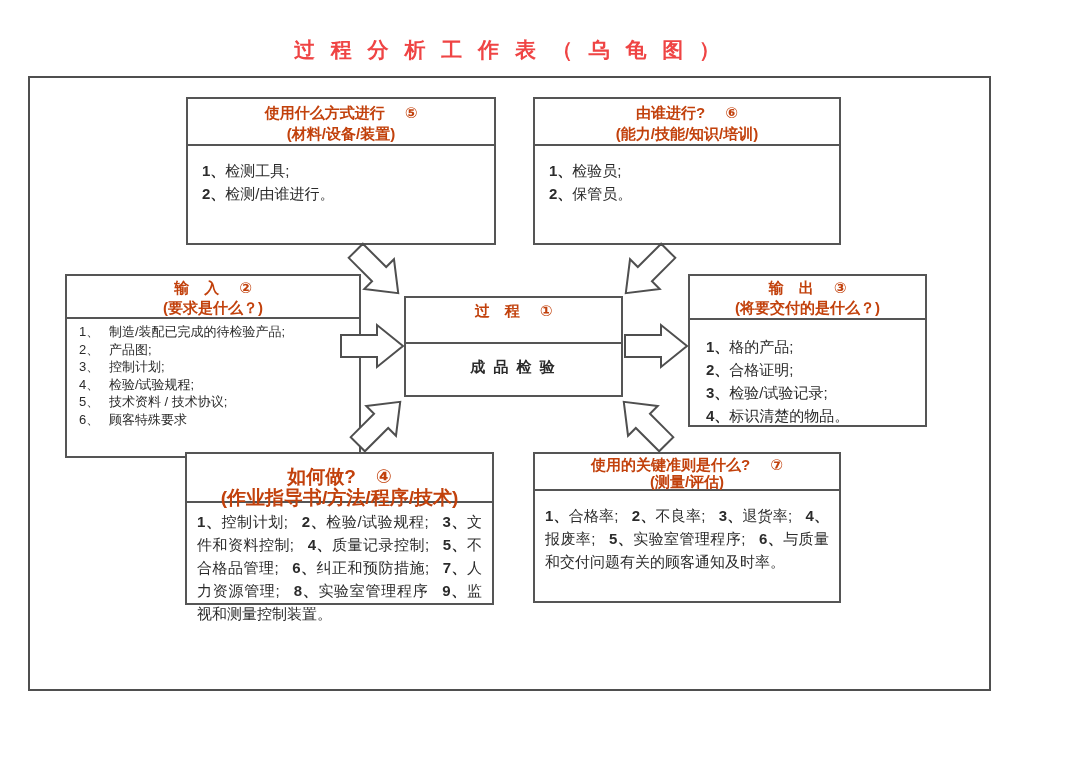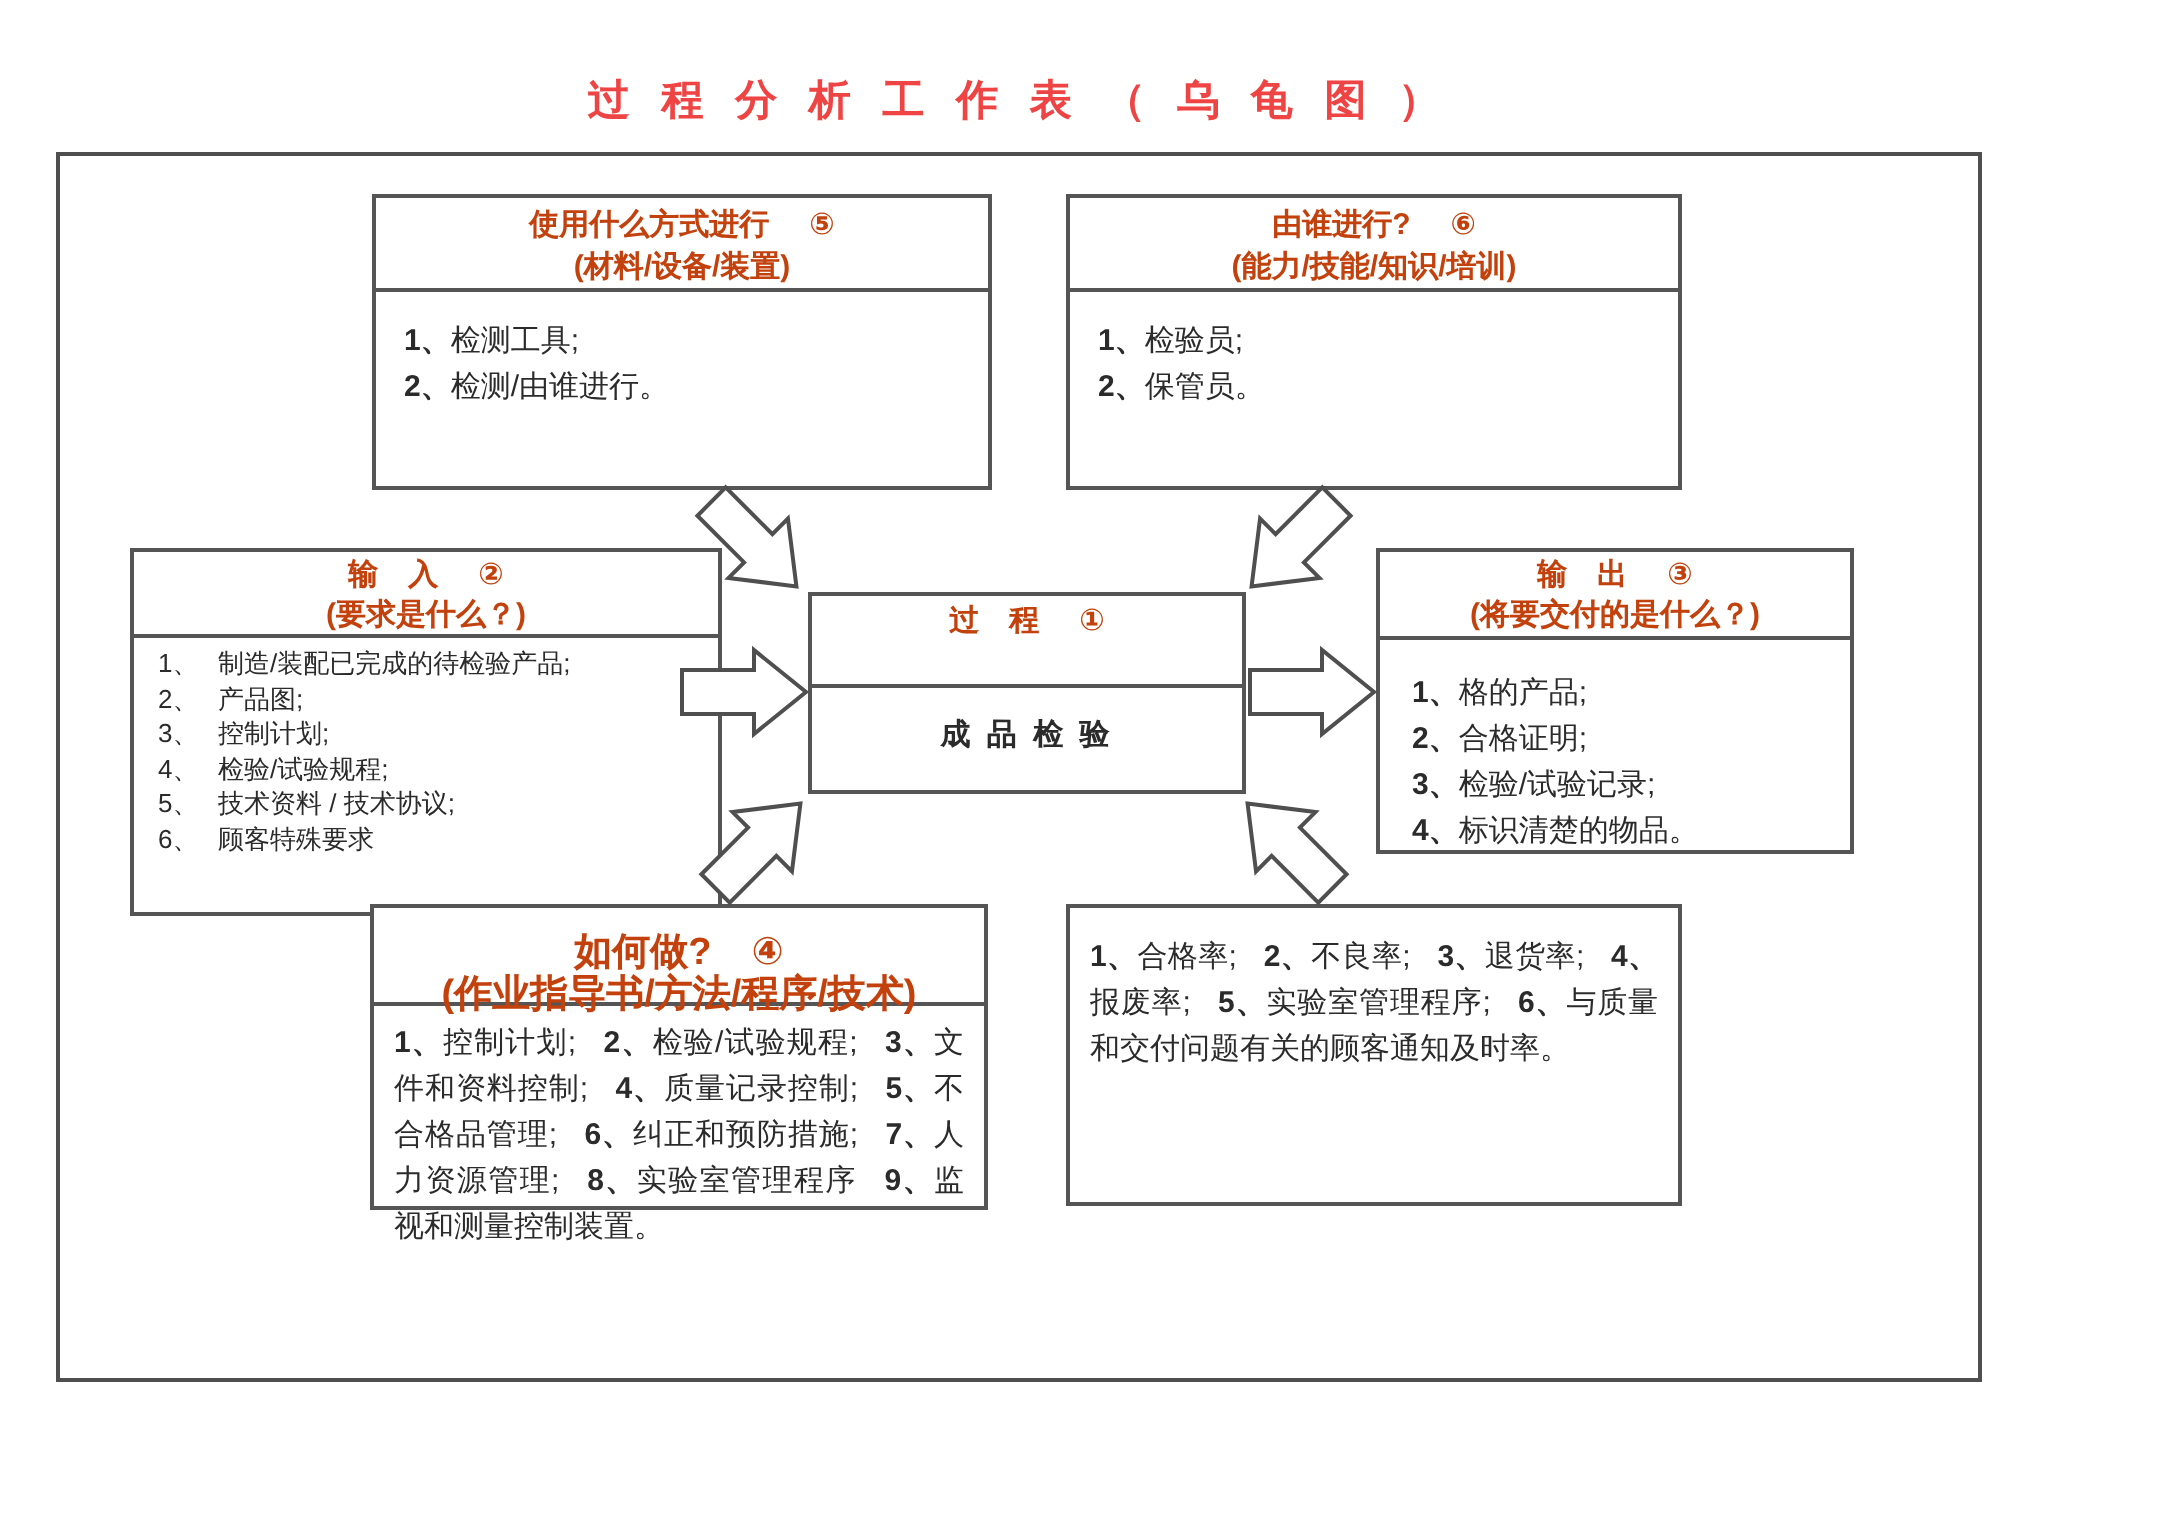--- a/index.html
+++ b/index.html
@@ -187,20 +187,24 @@
     <span class="seg"><span class="num">4、</span><span>质量记录控制;</span></span>
     <span class="seg"><span class="num">5、</span><span>不合格品管理;</span></span>
     <span class="seg"><span class="num">6、</span><span>纠正和预防措施;</span></span>
     <span class="seg"><span class="num">7、</span><span>人力资源管理;</span></span>
     <span class="seg"><span class="num">8、</span><span>实验室管理程序</span></span>
     <span class="seg"><span class="num">9、</span><span>监视和测量控制装置。</span></span>
   </div>
 </div>
 
 <div class="abs tbox box-criteria">
+  <div class="hd">
+    <div class="l1"><span>使用的关键准则是什么?</span><span class="boxnum">⑦</span></div>
+    <div class="l2">(测量/评估)</div>
+  </div>
   <div class="bd">
     <span class="seg"><span class="num">1、</span><span>合格率;</span></span>
     <span class="seg"><span class="num">2、</span><span>不良率;</span></span>
     <span class="seg"><span class="num">3、</span><span>退货率;</span></span>
     <span class="seg"><span class="num">4、</span><span>报废率;</span></span>
     <span class="seg"><span class="num">5、</span><span>实验室管理程序;</span></span>
     <span class="seg"><span class="num">6、</span><span>与质量和交付问题有关的顾客通知及时率。</span></span>
   </div>
 </div>
 

